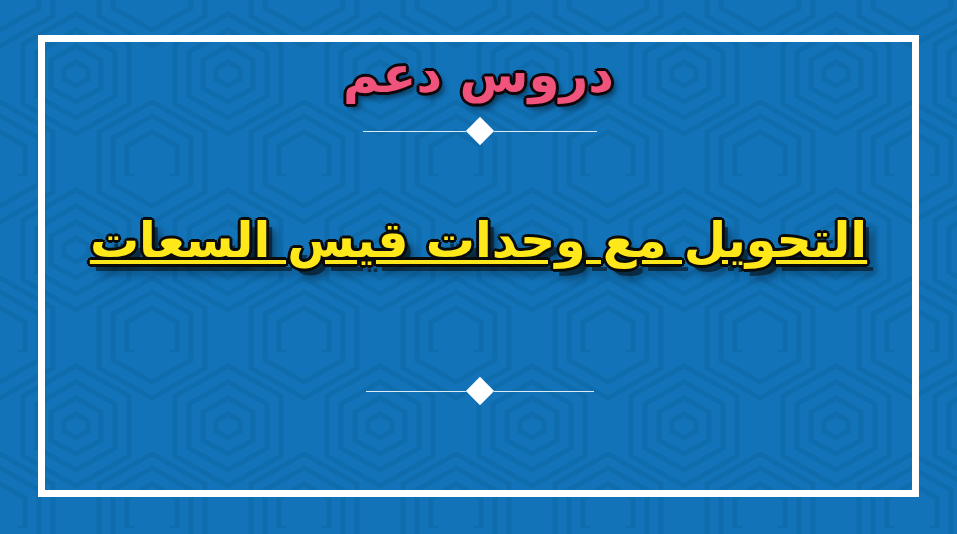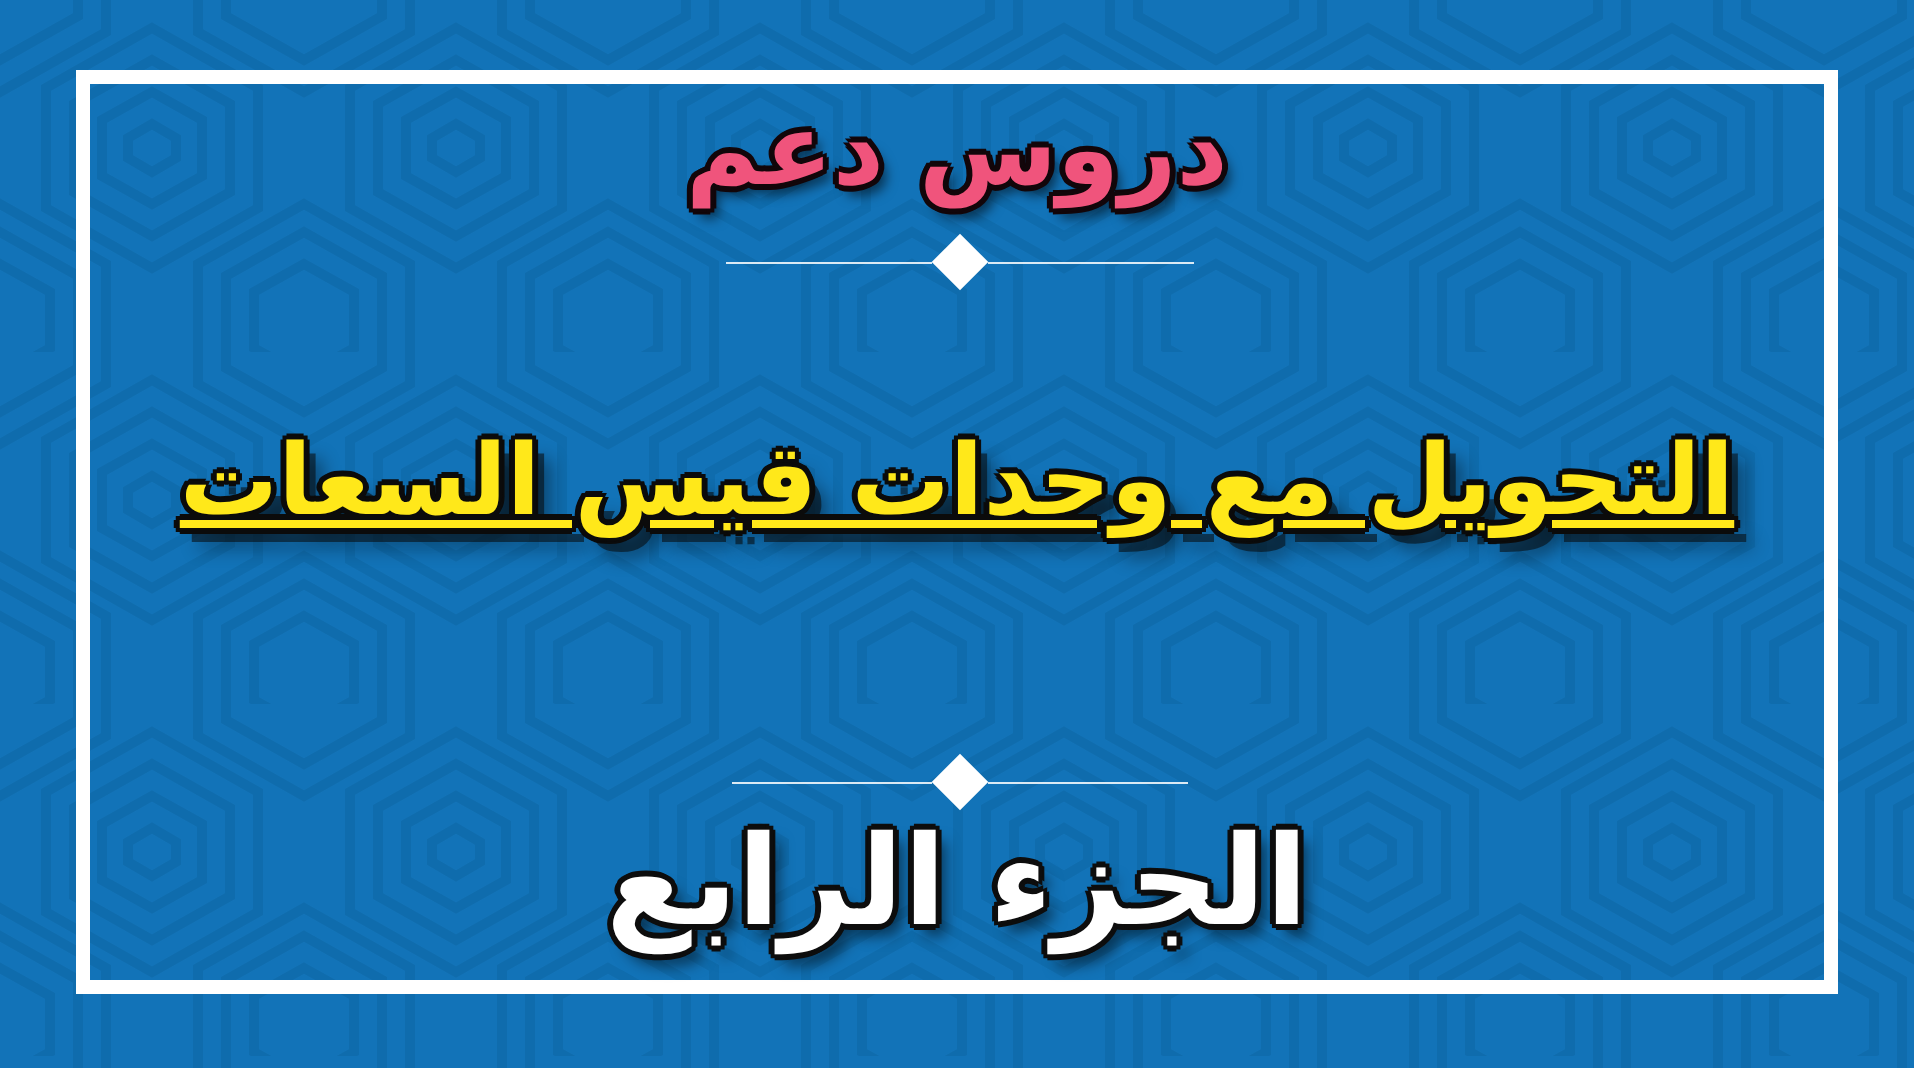--- a/index.html
+++ b/index.html
@@ -169,15 +169,14 @@
   </div>
 
   <div class="line" id="title" style="font-size: 49px;">التحويل مع وحدات قيس السعات</div>
 
   <div class="divider" id="divider-bottom">
     <span class="rule"></span>
     <span class="gem"></span>
     <span class="rule"></span>
   </div>
 
-  <div class="line" id="part">الجزء الرابع</div>
 
 </div>
 
 </body></html>

